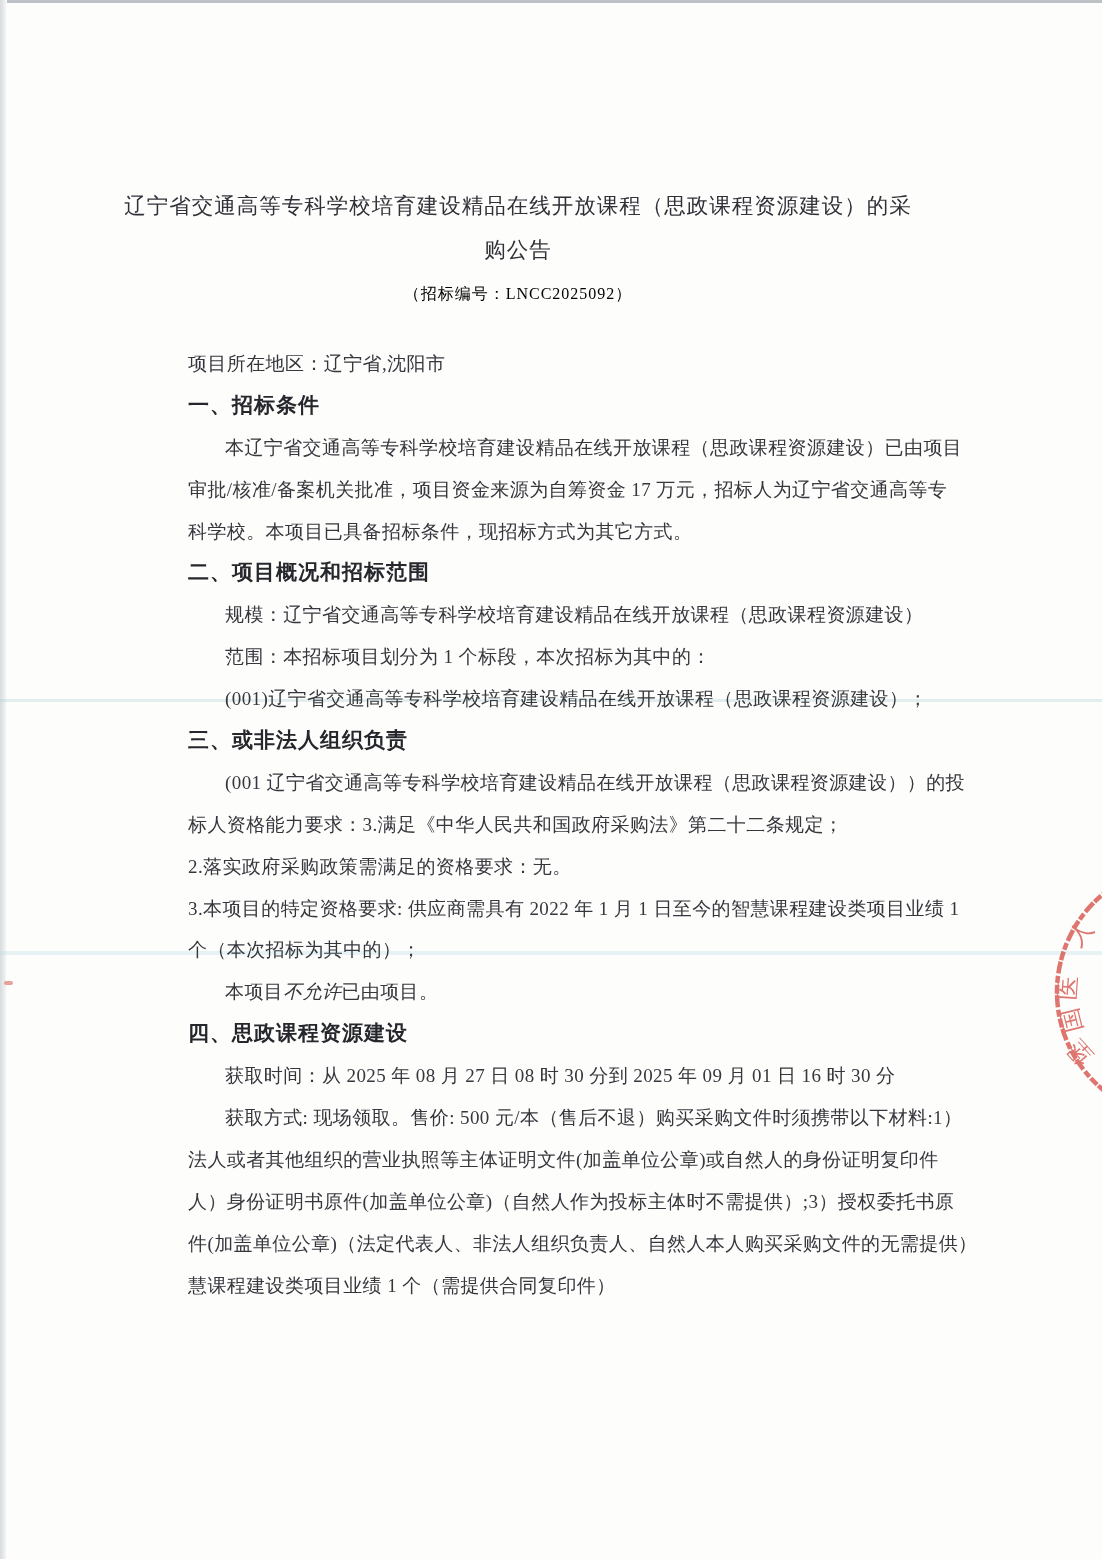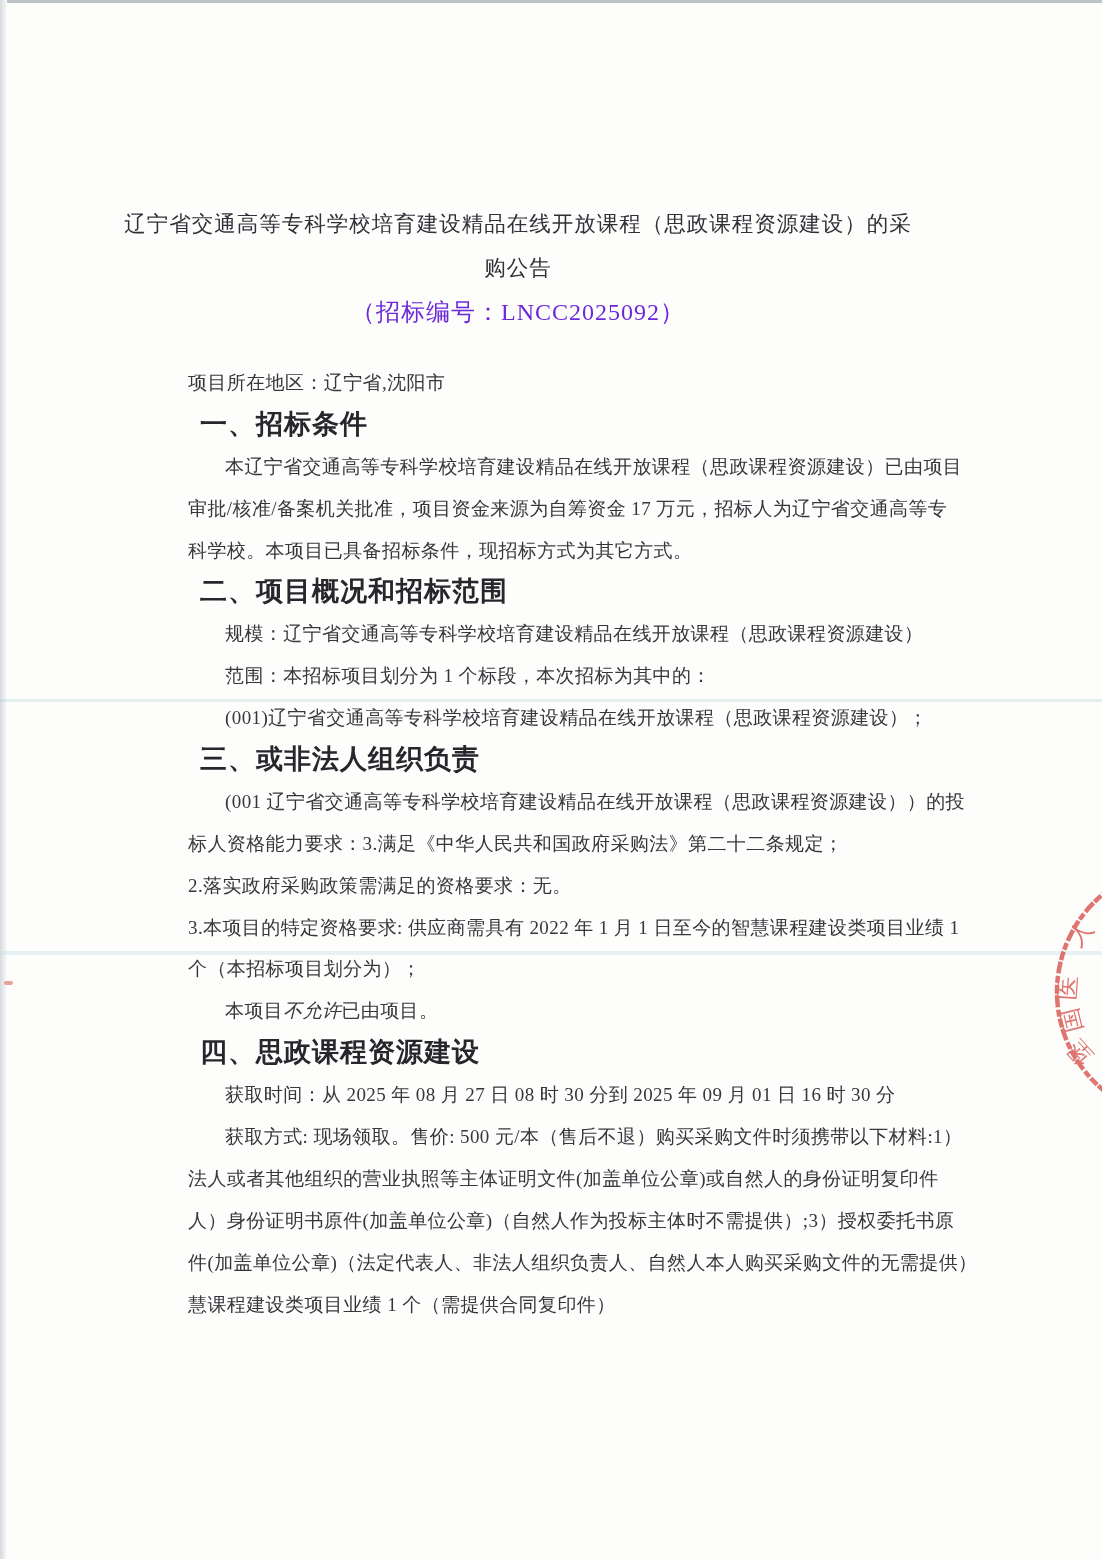--- a/index.html
+++ b/index.html
@@ -13,28 +13,28 @@
   .edge-top{position:absolute;top:0;left:0;width:1102px;height:3px;background:#bcc2c5;}
   .edge-left{position:absolute;top:0;left:0;width:7px;height:1559px;
     background:linear-gradient(90deg,#d7dbdd,#eef0f1 70%,#fdfdfc);}
   
   .scan-band{position:absolute;left:0;width:1102px;pointer-events:none;}
   .band1{top:699px;height:3px;background:rgba(176,205,213,0.35);}
   .band2{top:951px;height:4px;background:rgba(195,224,231,0.40);}
   .red-speck{position:absolute;left:4px;top:981px;width:9px;height:4px;
     background:rgba(216,86,80,0.55);border-radius:2px;}
 
-  .title-block{position:absolute;top:202px;left:0;width:1036px;text-align:center;}
+  .title-block{position:absolute;top:184px;left:0;width:1036px;text-align:center;}
   .title-line{line-height:44px;font-size:21.5px;font-weight:500;letter-spacing:1px;color:#303138;}
-  .tender-no{line-height:40px;font-size:24px;letter-spacing:1px;color:#6d28d9;margin-top:2px;}
+  .tender-no{line-height:40px;font-size:16px;letter-spacing:1px;color:#000000;margin-top:2px;}
 
-  .body-block{position:absolute;top:362px;left:188px;width:760px;}
+  .body-block{position:absolute;top:343px;left:188px;width:760px;}
   .line{height:41.9px;line-height:41.9px;font-size:19px;letter-spacing:0.4px;white-space:nowrap;}
   .line.indent{padding-left:37px;}
-  .line.heading{font-size:27px;font-weight:bold;letter-spacing:1px;color:#26272c;margin-left:12px;}
+  .line.heading{font-size:21px;font-weight:bold;letter-spacing:1px;color:#26272c;}
   .em-italic{font-style:italic;}
 
   .seal{position:absolute;left:1040px;top:858px;width:62px;height:292px;overflow:hidden;pointer-events:none;}
 </style>
 </head>
 <body>
 
 <div class="edge-top"></div>
 <div class="edge-left"></div>
 <div class="scan-band band1"></div>
@@ -58,21 +58,21 @@
   <div class="line heading">二、项目概况和招标范围</div>
   <div class="line indent">规模：辽宁省交通高等专科学校培育建设精品在线开放课程（思政课程资源建设）</div>
   <div class="line indent">范围：本招标项目划分为 1 个标段，本次招标为其中的：</div>
   <div class="line indent">(001)辽宁省交通高等专科学校培育建设精品在线开放课程（思政课程资源建设）；</div>
 
   <div class="line heading">三、或非法人组织负责</div>
   <div class="line indent">(001 辽宁省交通高等专科学校培育建设精品在线开放课程（思政课程资源建设））的投</div>
   <div class="line">标人资格能力要求：3.满足《中华人民共和国政府采购法》第二十二条规定；</div>
   <div class="line">2.落实政府采购政策需满足的资格要求：无。</div>
   <div class="line">3.本项目的特定资格要求: 供应商需具有 2022 年 1 月 1 日至今的智慧课程建设类项目业绩 1</div>
-  <div class="line">个（本招标项目划分为）；</div>
+  <div class="line">个（本次招标为其中的）；</div>
   <div class="line indent"><span>本项目</span><span class="em-italic">不允许</span><span>已由项目。</span></div>
 
   <div class="line heading">四、思政课程资源建设</div>
   <div class="line indent">获取时间：从 2025 年 08 月 27 日  08 时 30 分到 2025 年 09 月 01 日  16 时 30 分</div>
   <div class="line indent">获取方式: 现场领取。售价: 500 元/本（售后不退）购买采购文件时须携带以下材料:1）</div>
   <div class="line">法人或者其他组织的营业执照等主体证明文件(加盖单位公章)或自然人的身份证明复印件</div>
   <div class="line">人）身份证明书原件(加盖单位公章)（自然人作为投标主体时不需提供）;3）授权委托书原</div>
   <div class="line">件(加盖单位公章)（法定代表人、非法人组织负责人、自然人本人购买采购文件的无需提供）</div>
   <div class="line">慧课程建设类项目业绩 1 个（需提供合同复印件）</div>
 </div>

